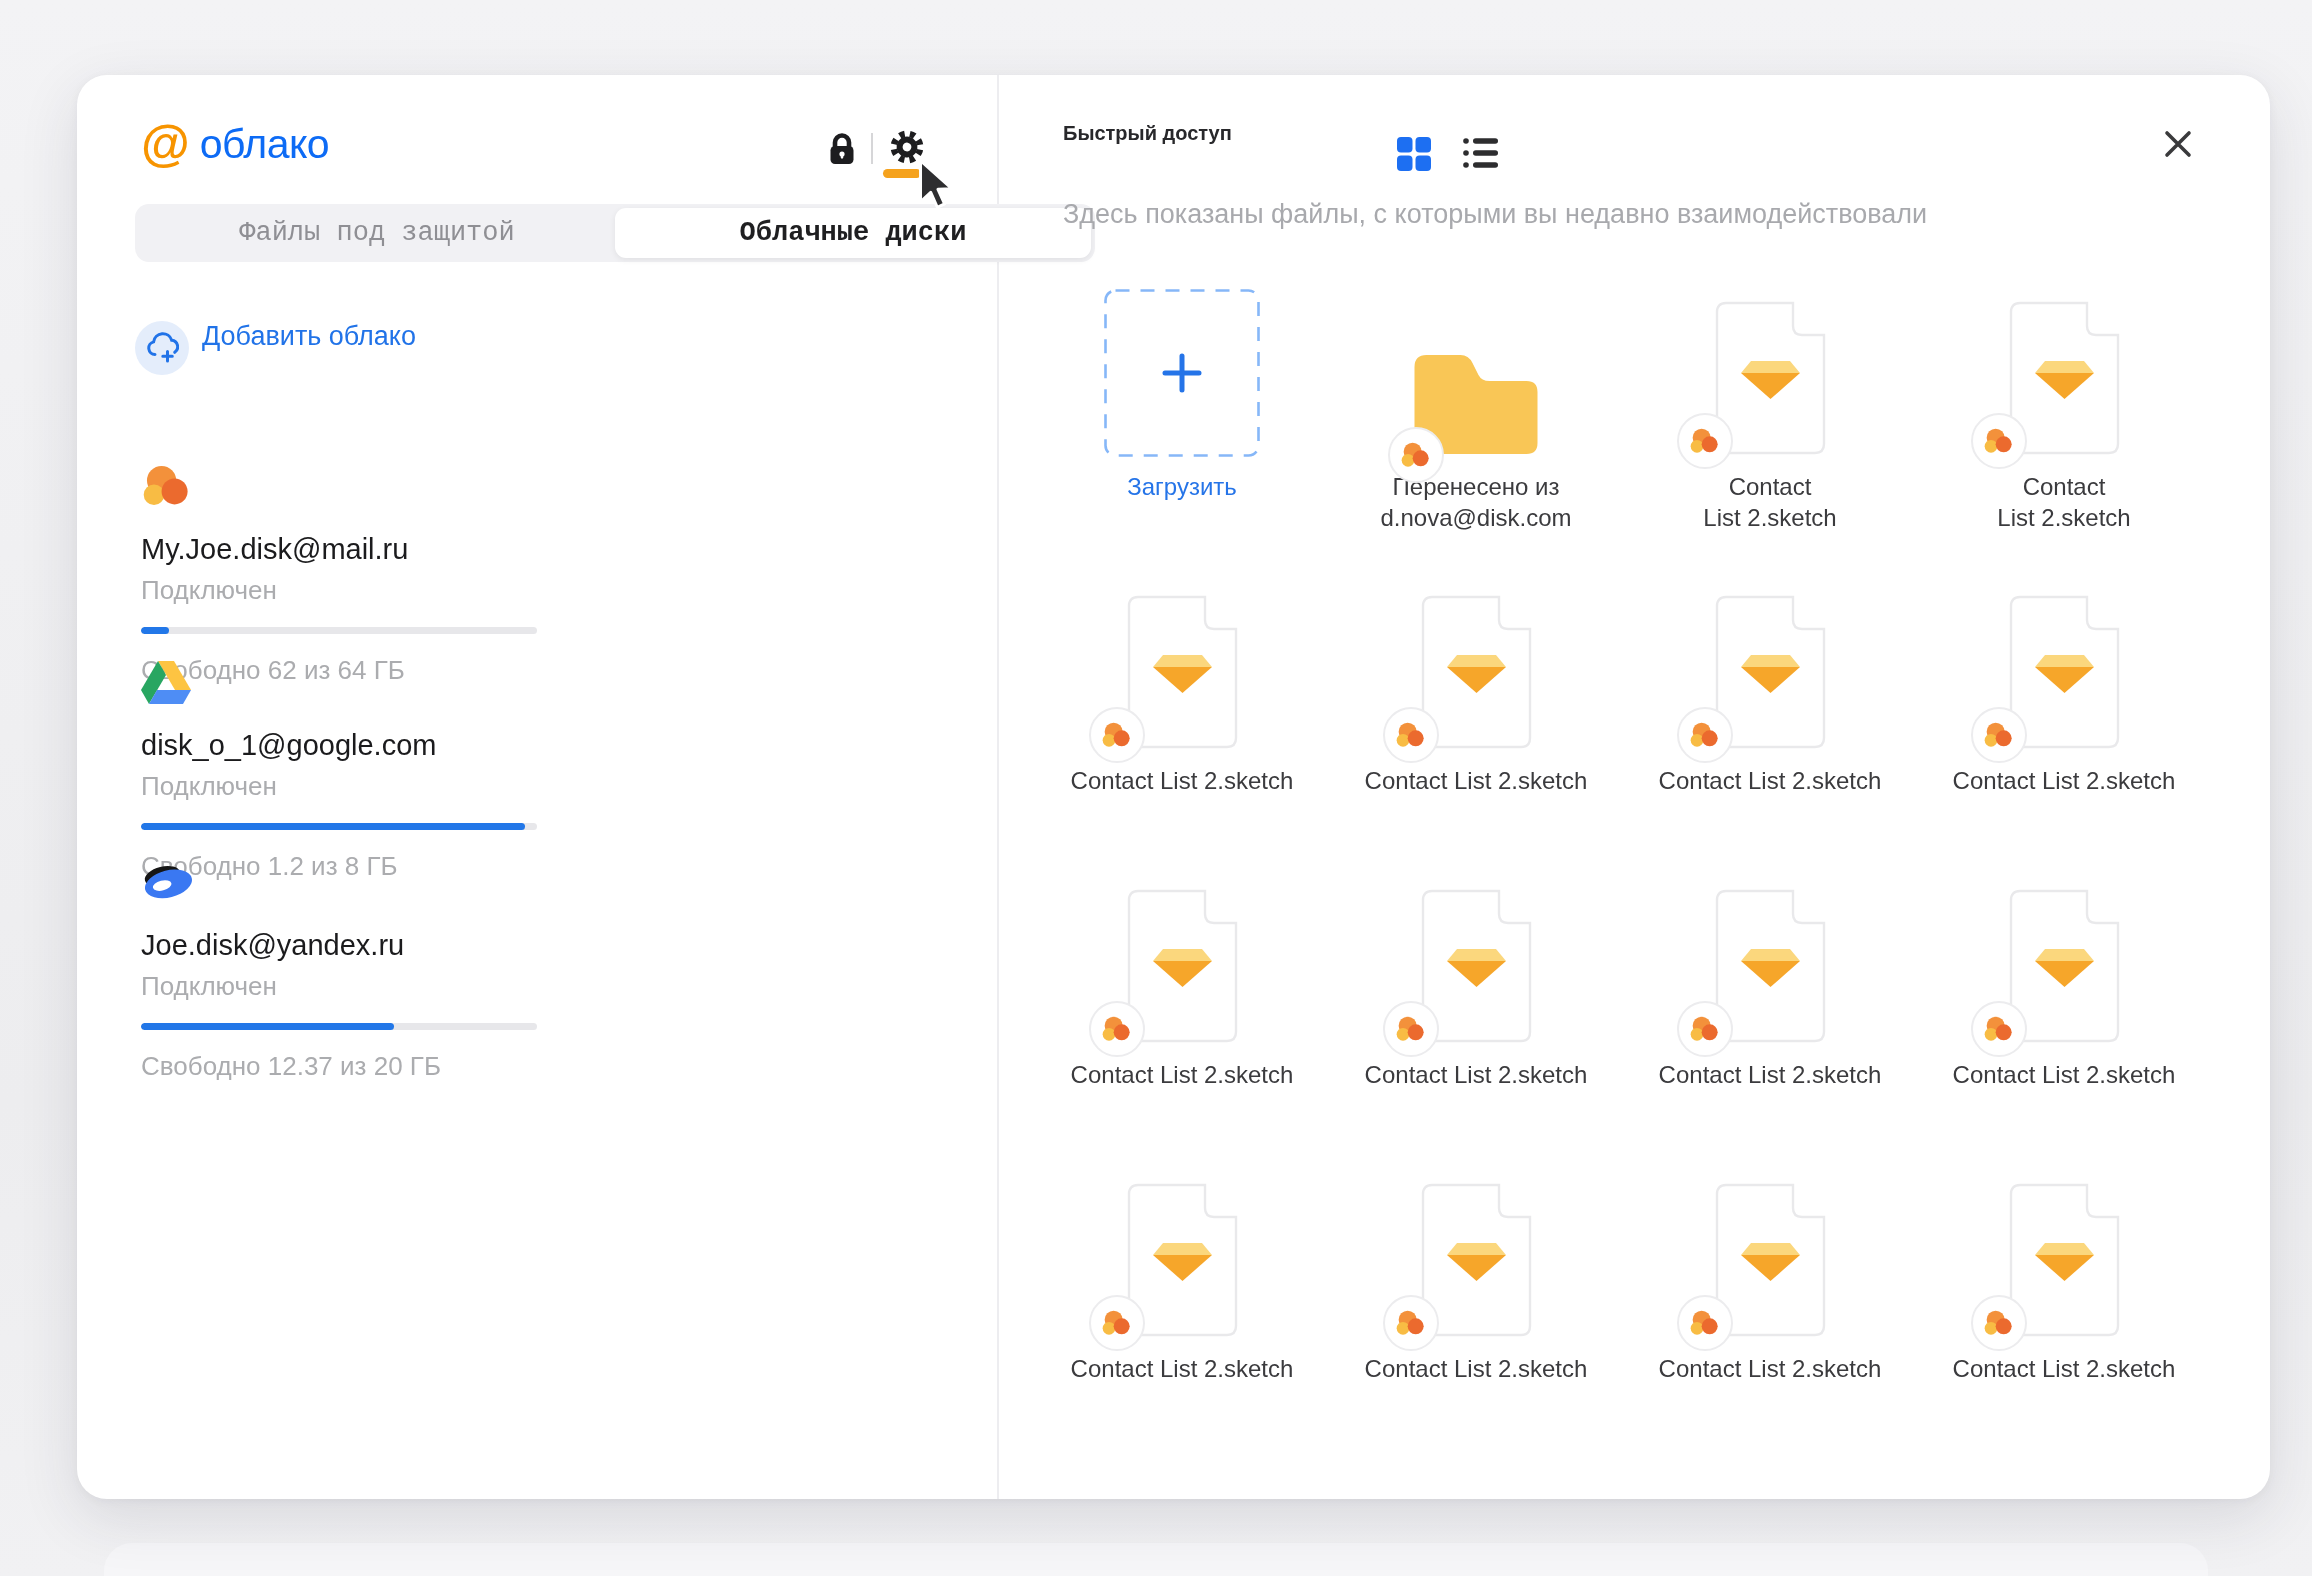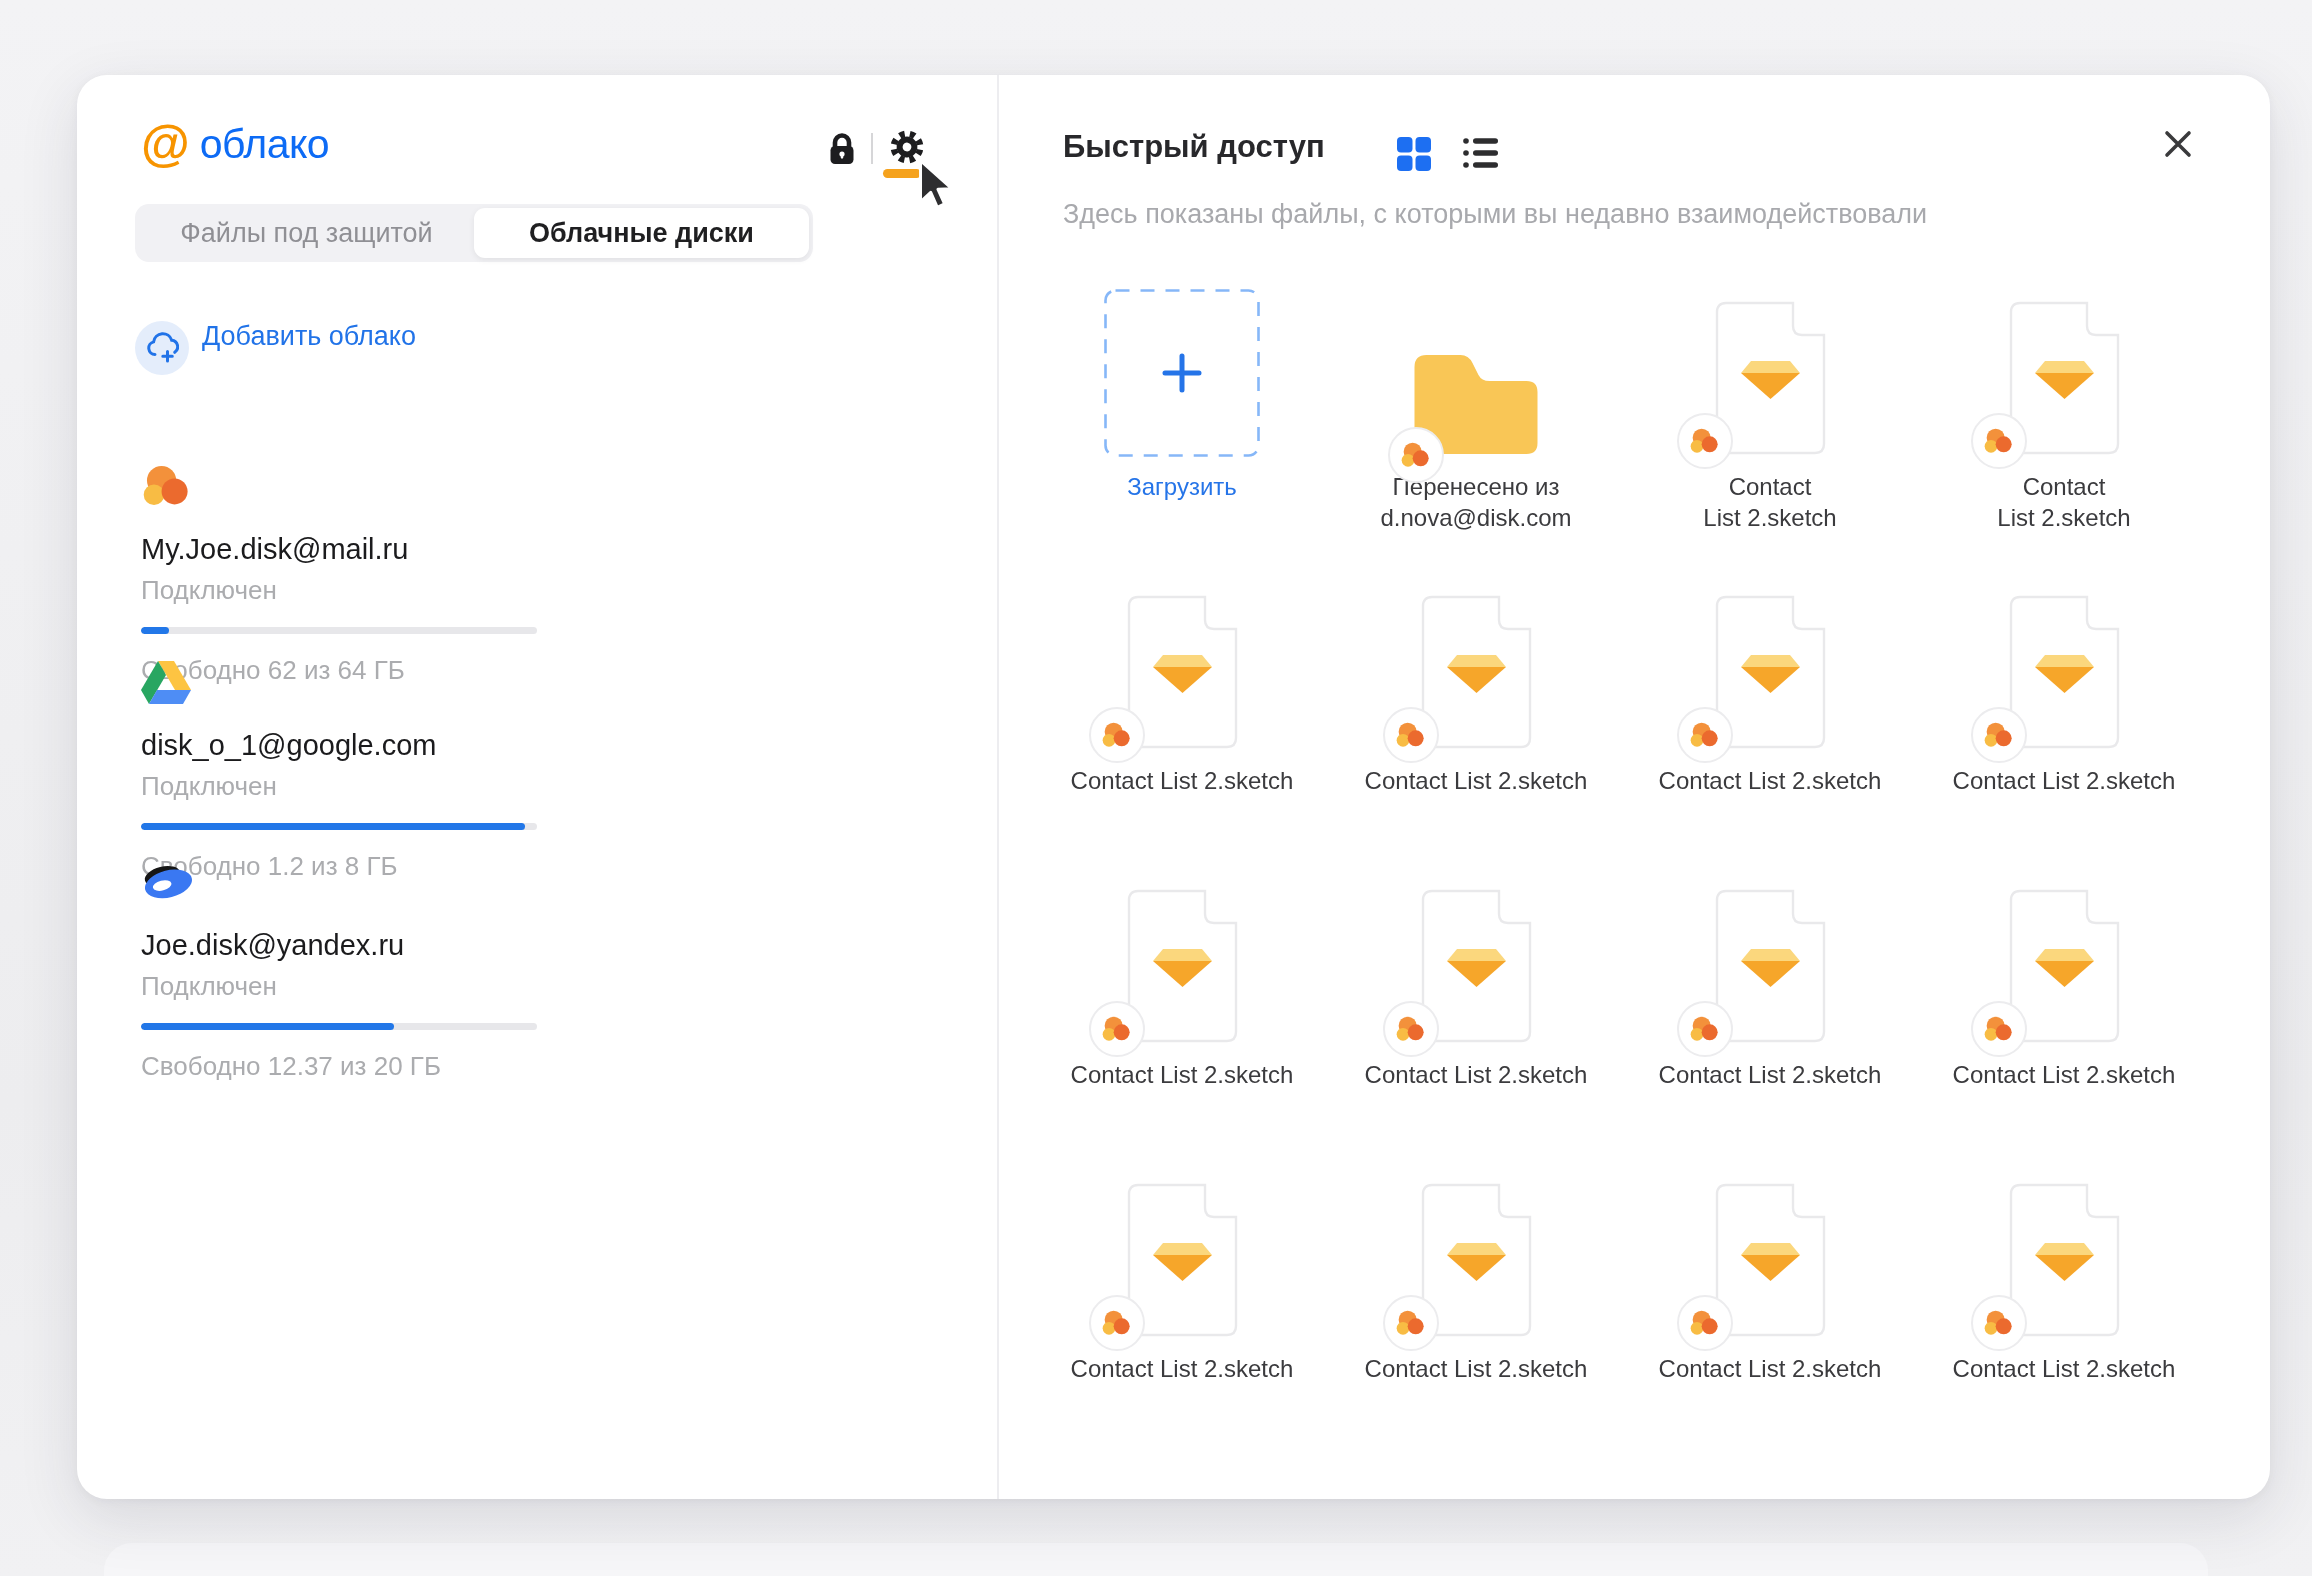--- a/index.html
+++ b/index.html
@@ -21,43 +21,43 @@
   .logo { position:absolute; left:64px; top:44px; display:flex; align-items:center; gap:10px; }
   .logo .at { font-size:50px; font-weight:700; color:#f79400; line-height:1; }
   .logo .brand { font-size:41px; font-weight:500; color:#0d6bf5; letter-spacing:-0.5px; }
 
   .lock-btn { position:absolute; left:748px; top:56px; width:34px; height:36px; }
   .hdr-sep  { position:absolute; left:794px; top:58px; width:2px; height:31px; background:#d6d6d8; }
   .gear-btn { position:absolute; left:810px; top:52px; width:40px; height:40px; }
   .gear-underline { position:absolute; left:806px; top:94px; width:38px; height:9px; border-radius:5px; }
   .cursor { position:absolute; left:838px; top:84px; width:44px; height:56px; z-index:5; }
 
-  .tabs { position:absolute; left:58px; top:129px; width:678px; height:58px;
-    background:#f1f1f4; border-radius:14px; display:flex; padding:4px; }
+  .tabs { position:absolute; left:58px; top:129px; width:960px; height:58px;
+    background:#f1f1f4; border-radius:14px; display:flex; padding:4px;font-family:Liberation Mono, monospace; }
   .tab { flex:1; display:flex; align-items:center; justify-content:center;
     font-size:27px; color:#8f8f94; border-radius:11px; }
   .tab.active { background:#fff; color:#1f1f21; font-weight:700;
     box-shadow:0 2px 6px rgba(0,0,0,.07); }
 
   .actions { position:absolute; left:58px; top:246px; display:flex; gap:54px; }
   .action { display:flex; align-items:flex-start; gap:13px; cursor:default; }
   .action-circle { width:54px; height:54px; border-radius:50%; background:#e4edfb;
     display:flex; align-items:center; justify-content:center; }
   .action-label { font-size:27px; color:#2173e8; }
 
   .account { position:absolute; left:64px; display:flex; gap:20px;flex-direction:column; }
   .acc-icon { width:56px; padding-top:2px; flex:0 0 auto; }
   .acc-name { font-size:29px; color:#1b1b1d; }
   .acc-status { font-size:26px; color:#abacaf; margin-top:9px; }
   .acc-bar { width:396px; height:7px; border-radius:4px; background:#e7e7ea; margin-top:21px; overflow:hidden; }
   .acc-bar-fill { height:100%; border-radius:4px; background:#2277e8; }
   .acc-free { font-size:26px; color:#abacaf; margin-top:21px; white-space:nowrap; }
 
   
-  .qa-title { position:absolute; left:986px; top:54px; font-size:31px; font-weight:700; color:#28282b; }
+  .qa-title { position:absolute; left:986px; top:47px; font-size:20px; font-weight:700; color:#28282b; }
   .view-btn { position:absolute; top:60px; width:40px; height:40px; }
   .grid-btn { left:1318px; }
   .list-btn { left:1384px; top:58px; }
   .close-btn { position:absolute; left:2082px; top:50px; width:38px; height:38px; }
   .qa-subtitle { position:absolute; left:986px; top:124px; font-size:27px; color:#a8a9ad; }
 
   .grid { position:absolute; left:958px; top:212px;
     display:grid; grid-template-columns:repeat(4, 294px); grid-auto-rows:294px; }
   .tile { width:294px; display:flex; flex-direction:column; align-items:center; }
   .tile-media { height:170px; width:100%; display:flex; align-items:flex-end; justify-content:center; position:relative; }

